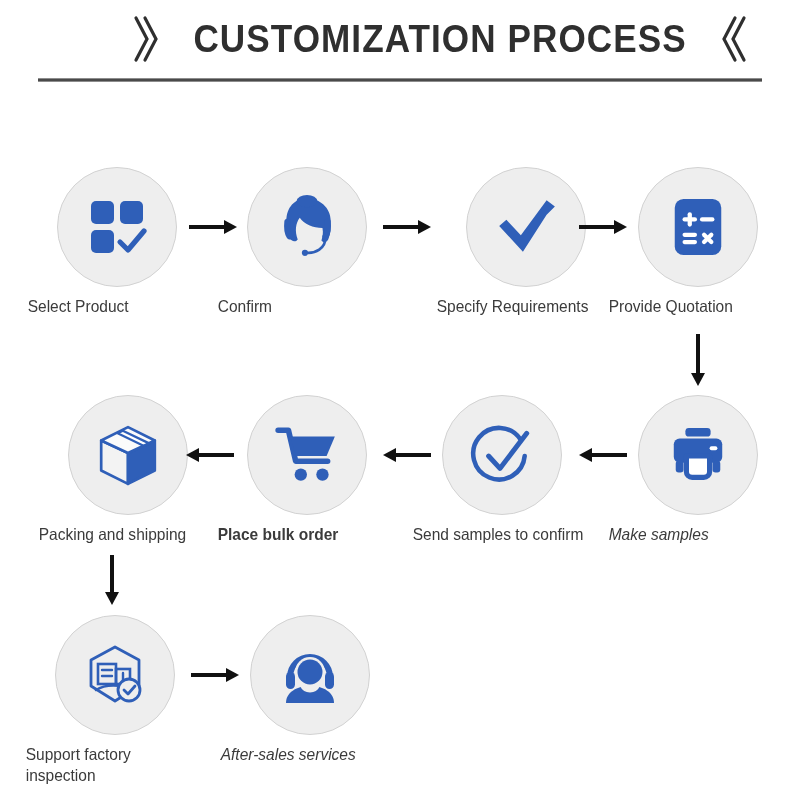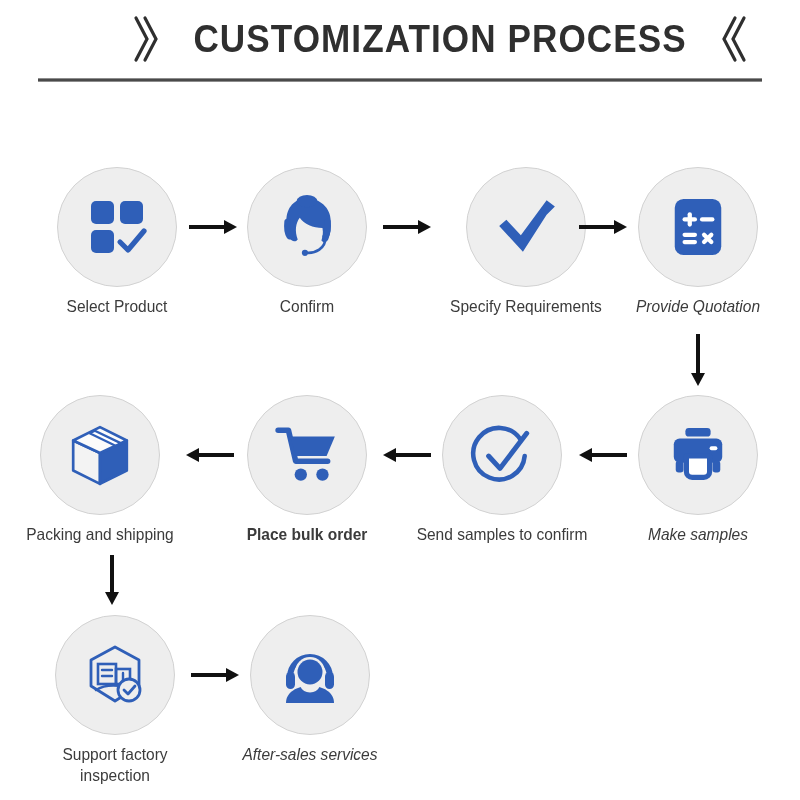--- a/index.html
+++ b/index.html
@@ -61,21 +61,20 @@
     border-top: 1px solid #8d8d8d;
     border-bottom: 1px solid #8d8d8d;
     box-sizing: border-box;
   }
 
   
   .node {
     position: absolute;
     width: 190px;
     margin-left: -95px;   
-    text-align: center;
   }
   .circle {
     width: 120px;
     height: 120px;
     margin: 0 auto;
     border-radius: 50%;
     background: #eeeeee;
     border: 1px solid #d2d2d2;
     box-sizing: border-box;
     display: flex;
@@ -167,21 +166,21 @@
   <div class="circle">
     <span>
       <svg viewBox="0 0 64 64" width="66" height="66" aria-hidden="true">
         <path d="M6 31 L13 25 L27 40 L52 6 L60 12 L52 20 L29 56 Z" fill="#2f5fb8"></path>
       </svg>
     </span>
   </div>
   <div class="node-label">Specify Requirements</div>
 </div>
 
-<div class="node" style="left:698px; top:167px;font-style:italic;">
+<div class="node" style="left:698px; top:167px;">
   <div class="circle">
     <span>
       <svg viewBox="0 0 64 64" width="62" height="62" aria-hidden="true">
         <rect x="8" y="3" width="48" height="58" rx="9" fill="#2f5fb8"></rect>
 
         <rect x="16" y="22" width="15" height="4.4" rx="2.2" fill="#ffffff"></rect>
         <rect x="21.3" y="16.7" width="4.4" height="15" rx="2.2" fill="#ffffff"></rect>
 
         <rect x="34" y="22" width="15" height="4.4" rx="2.2" fill="#ffffff"></rect>
 
@@ -215,21 +214,21 @@
   </svg>
 </div>
 
 <div class="arrow" style="left:687px; top:333px;">
   <svg viewBox="0 0 22 54" width="22" height="54" aria-hidden="true">
     <line x1="11" y1="1" x2="11" y2="40" stroke="#111111" stroke-width="4"></line>
     <path d="M4 40 L11 53 L18 40 Z" fill="#111111"></path>
   </svg>
 </div>
 
-<div class="node" style="left:100px; top:395px;">
+<div class="node" style="left:128px; top:395px;">
   <div class="circle">
     <span>
       <svg viewBox="0 0 64 64" width="66" height="66" aria-hidden="true">
 
         <path d="M6 18 L32 30 L32 60 L6 47 Z" fill="#f3f3f3" stroke="#2f5fb8" stroke-width="2.6" stroke-linejoin="round"></path>
 
         <path d="M58 18 L32 30 L32 60 L58 47 Z" fill="#2f5fb8" stroke="#2f5fb8" stroke-width="2.6" stroke-linejoin="round"></path>
 
         <path d="M6 18 L32 5 L58 18 L32 30 Z" fill="#fbfbfb" stroke="#2f5fb8" stroke-width="2.6" stroke-linejoin="round"></path>
 

